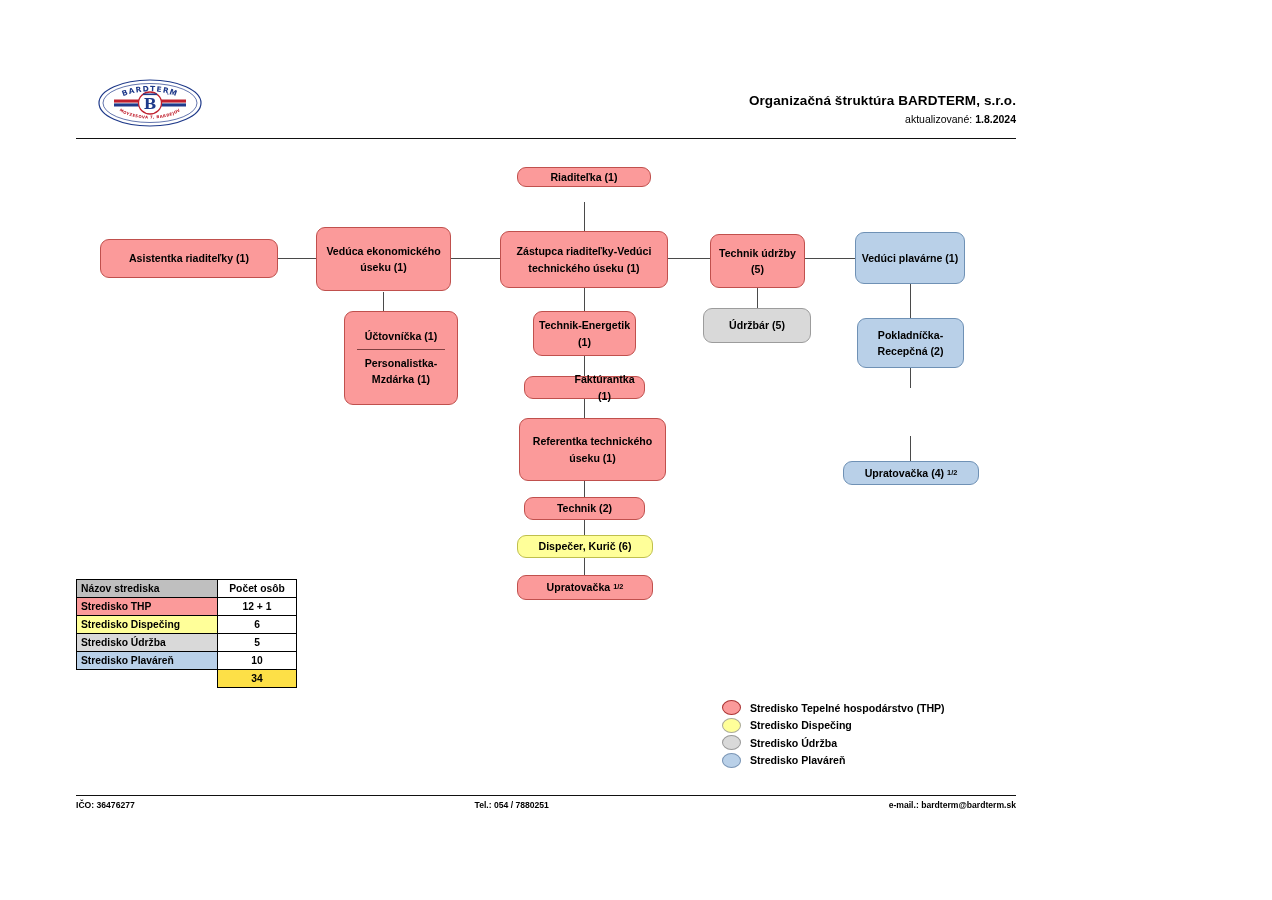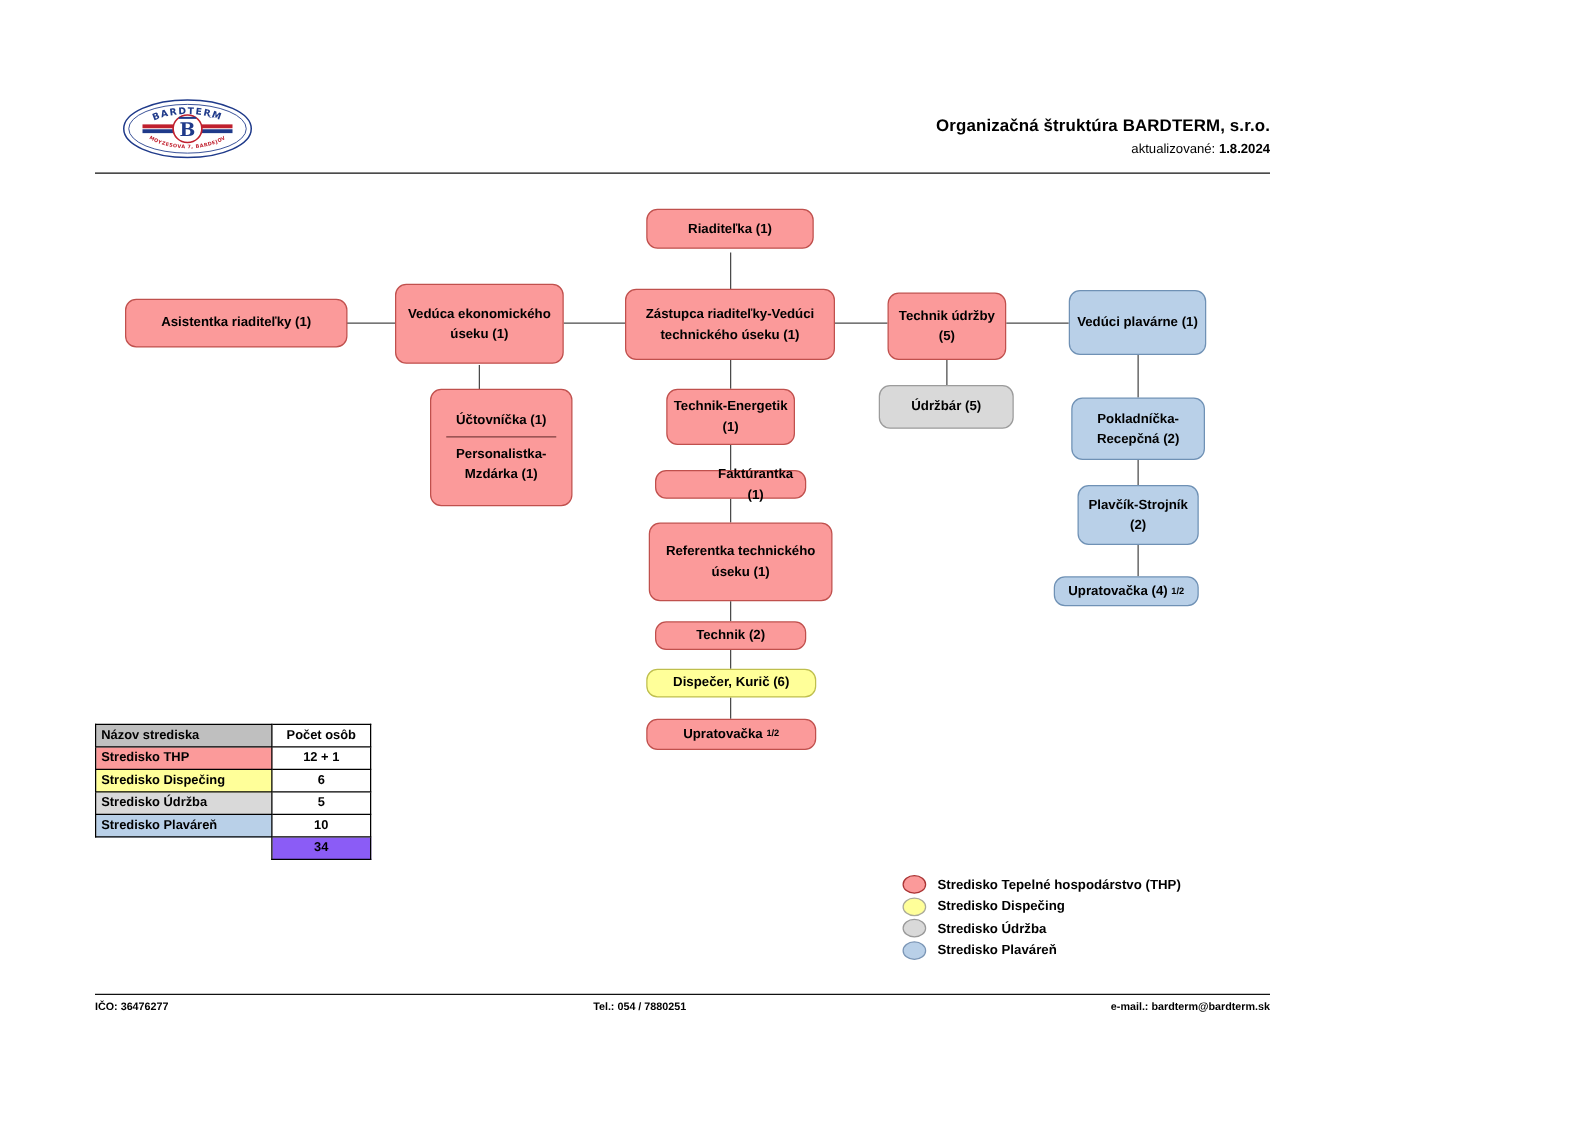--- a/index.html
+++ b/index.html
@@ -124,21 +124,21 @@
     white-space: nowrap;
   }
   #summary-table .c-name { width: 132px; text-align: left; }
   #summary-table .c-cnt  { width: 70px;  text-align: center; background: #ffffff; }
   #summary-table thead td { background: #bfbfbf; }
   #summary-table .r-thp  .c-name { background: #fb9a9a; }
   #summary-table .r-disp .c-name { background: #ffff99; }
   #summary-table .r-udrz .c-name { background: #d9d9d9; }
   #summary-table .r-plav .c-name { background: #b9d0e8; }
   #summary-table .r-total .c-name { border: none; background: transparent; }
-  #summary-table .r-total .c-cnt { background: #8b5cf6; }
+  #summary-table .r-total .c-cnt { background: #fde047; }
 
   
   #legend {
     position: absolute;
     left: 722px;
     top: 699px;
   }
   .legend-row {
     display: flex;
     align-items: center;
@@ -239,21 +239,21 @@
   <div class="conn v" style="left:584px; top:558px; height:17px;"></div>
 
   <div class="conn v" style="left:757px; top:288px; height:20px;"></div>
 
   <div class="conn v" style="left:910px; top:284px; height:34px;"></div>
 
   <div class="conn v" style="left:910px; top:368px; height:20px;"></div>
 
   <div class="conn v" style="left:910px; top:436px; height:25px;"></div>
 
-  <div class="node thp" style="left:517px; top:167px; width:134px; height:32px;">Riaditeľka (1)</div>
+  <div class="node thp" style="left:517px; top:167px; width:134px; height:20px;">Riaditeľka (1)</div>
 
   <div class="node thp" style="left:100px; top:239px; width:178px; height:39px;">Asistentka riaditeľky (1)</div>
 
   <div class="node thp" style="left:316px; top:227px; width:135px; height:64px;">Vedúca ekonomického úseku (1)</div>
 
   <div class="node thp" style="left:344px; top:311px; width:114px; height:94px; flex-direction:column; justify-content:center;">
     <span>Účtovníčka (1)</span>
     <span class="divline" style="width:88px;"></span>
     <span>Personalistka-Mzdárka (1)</span>
   </div>
@@ -275,23 +275,22 @@
   </div>
 
   <div class="node thp" style="left:710px; top:234px; width:95px; height:54px;">Technik údržby (5)</div>
 
   <div class="node udrz" style="left:703px; top:308px; width:108px; height:35px;">Údržbár (5)</div>
 
   <div class="node plav" style="left:855px; top:232px; width:110px; height:52px;">Vedúci plavárne (1)</div>
 
   <div class="node plav" style="left:857px; top:318px; width:107px; height:50px;">Pokladníčka-Recepčná (2)</div>
 
-  <div class="node plav" style="left:862px; top:388px; width:97px; height:48px;">Plavčík-Strojník (2)</div>
-
-  <div class="node plav" style="left:843px; top:461px; width:116px; height:24px;">
+
+  <div class="node plav" style="left:843px; top:461px; width:136px; height:24px;">
     <span>Upratovačka (4)</span>&nbsp;<span class="sup">1/2</span>
   </div>
 
   <table id="summary-table">
     <thead>
       <tr>
         <td class="c-name">Názov strediska</td>
         <td class="c-cnt">Počet osôb</td>
       </tr>
     </thead>

